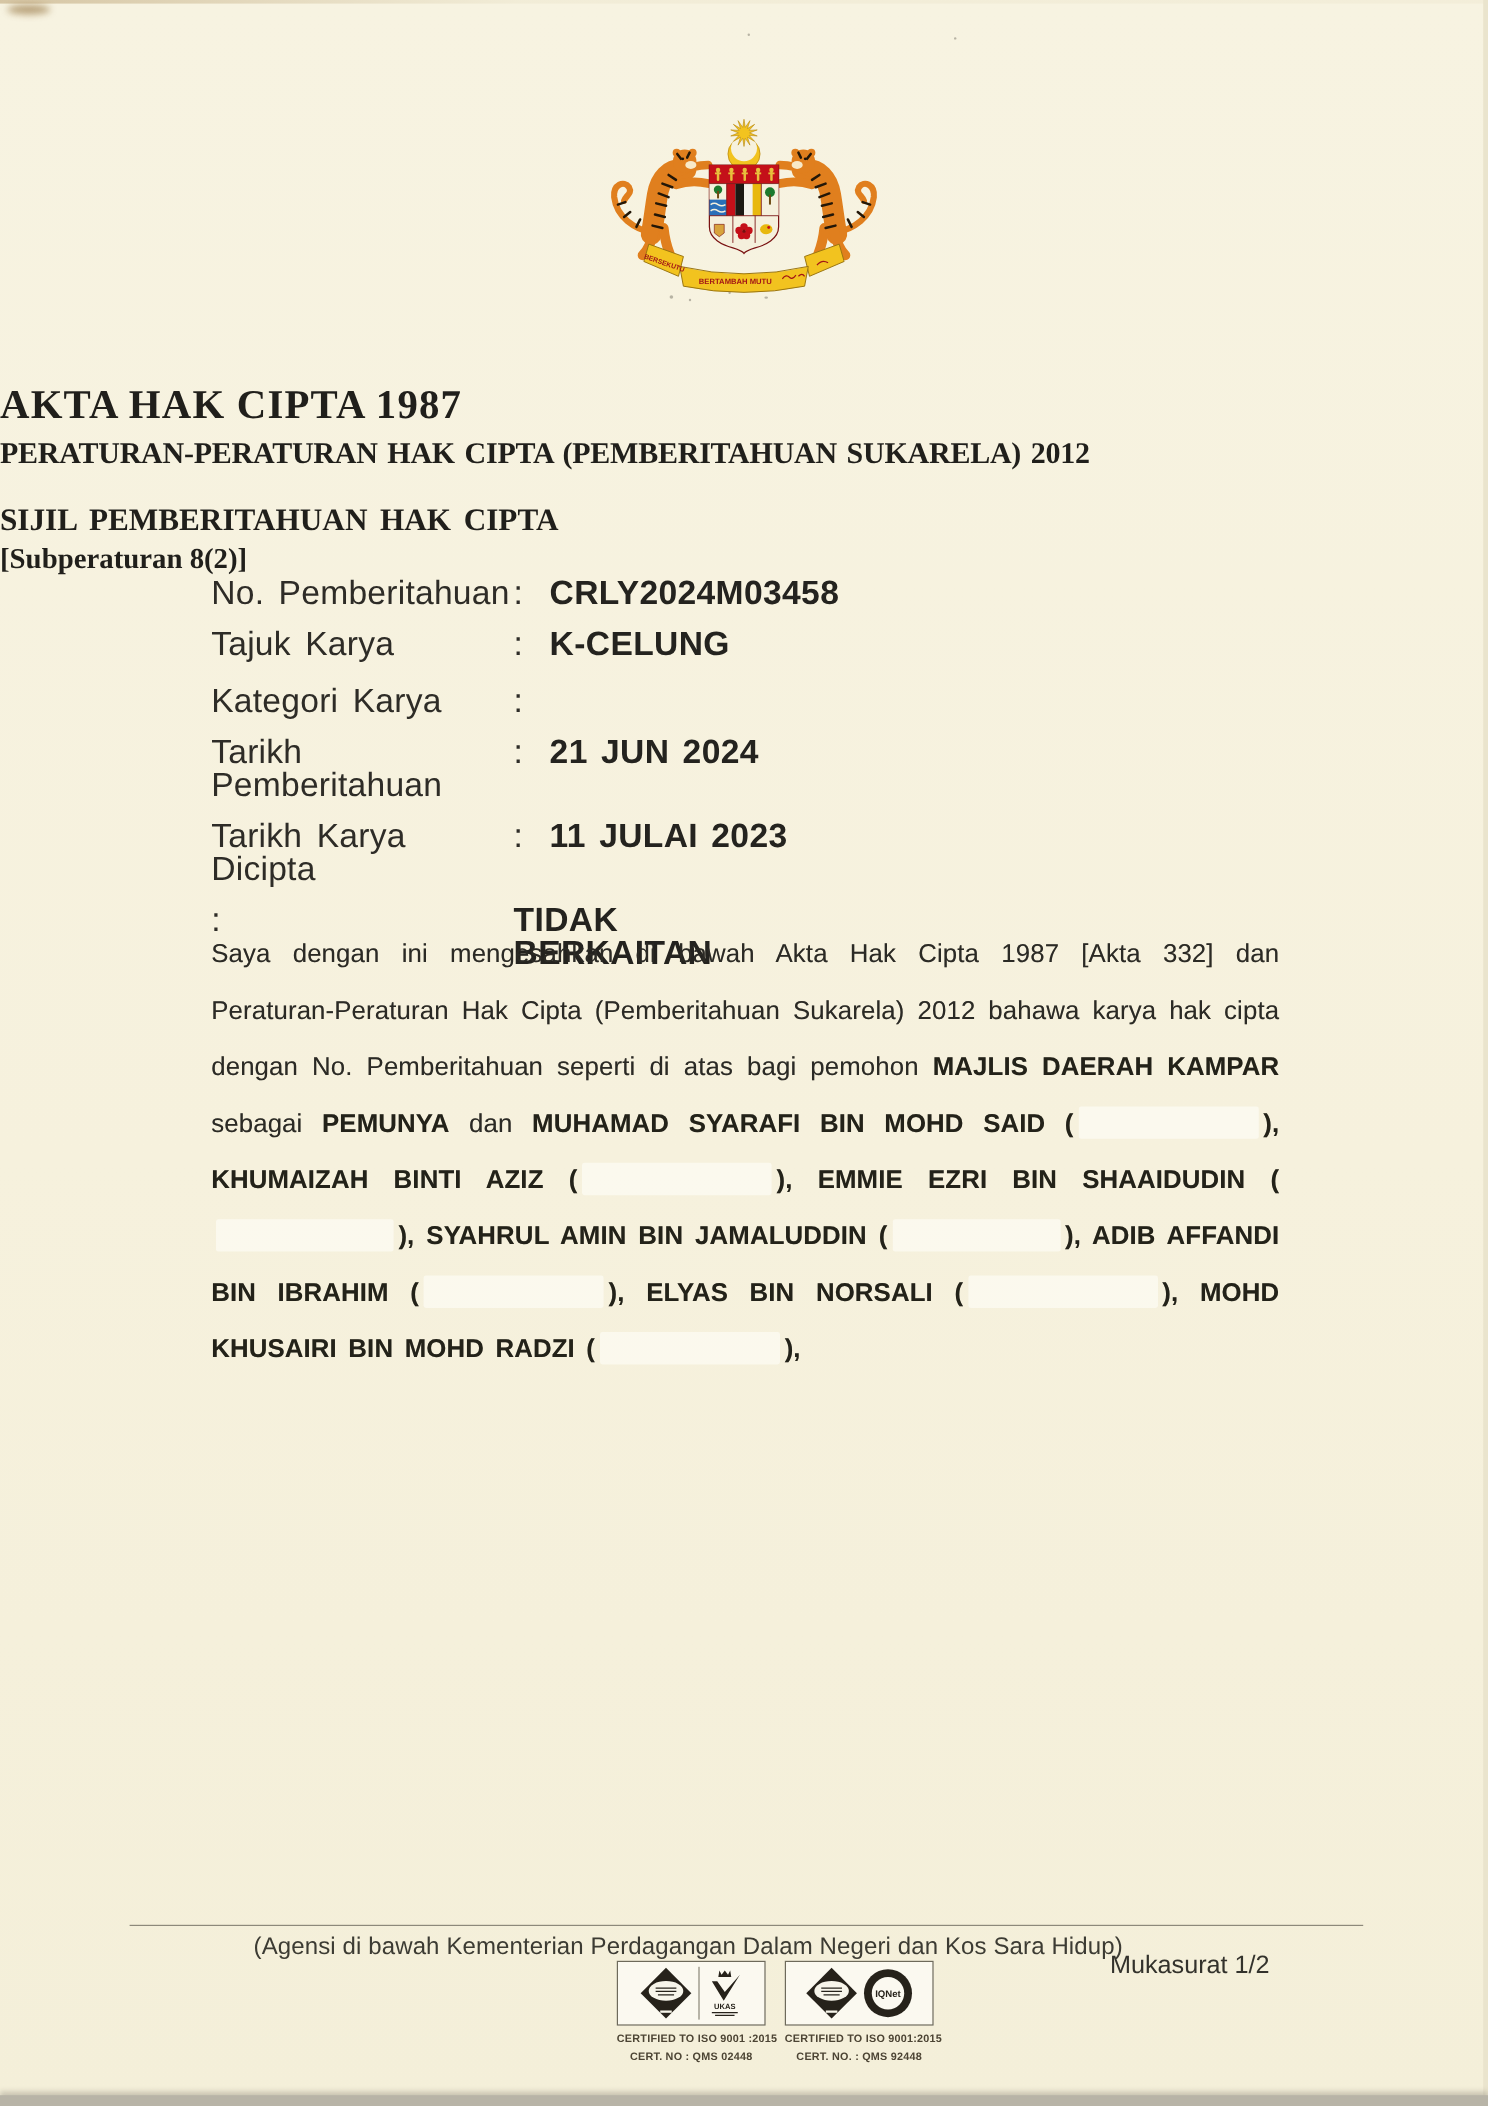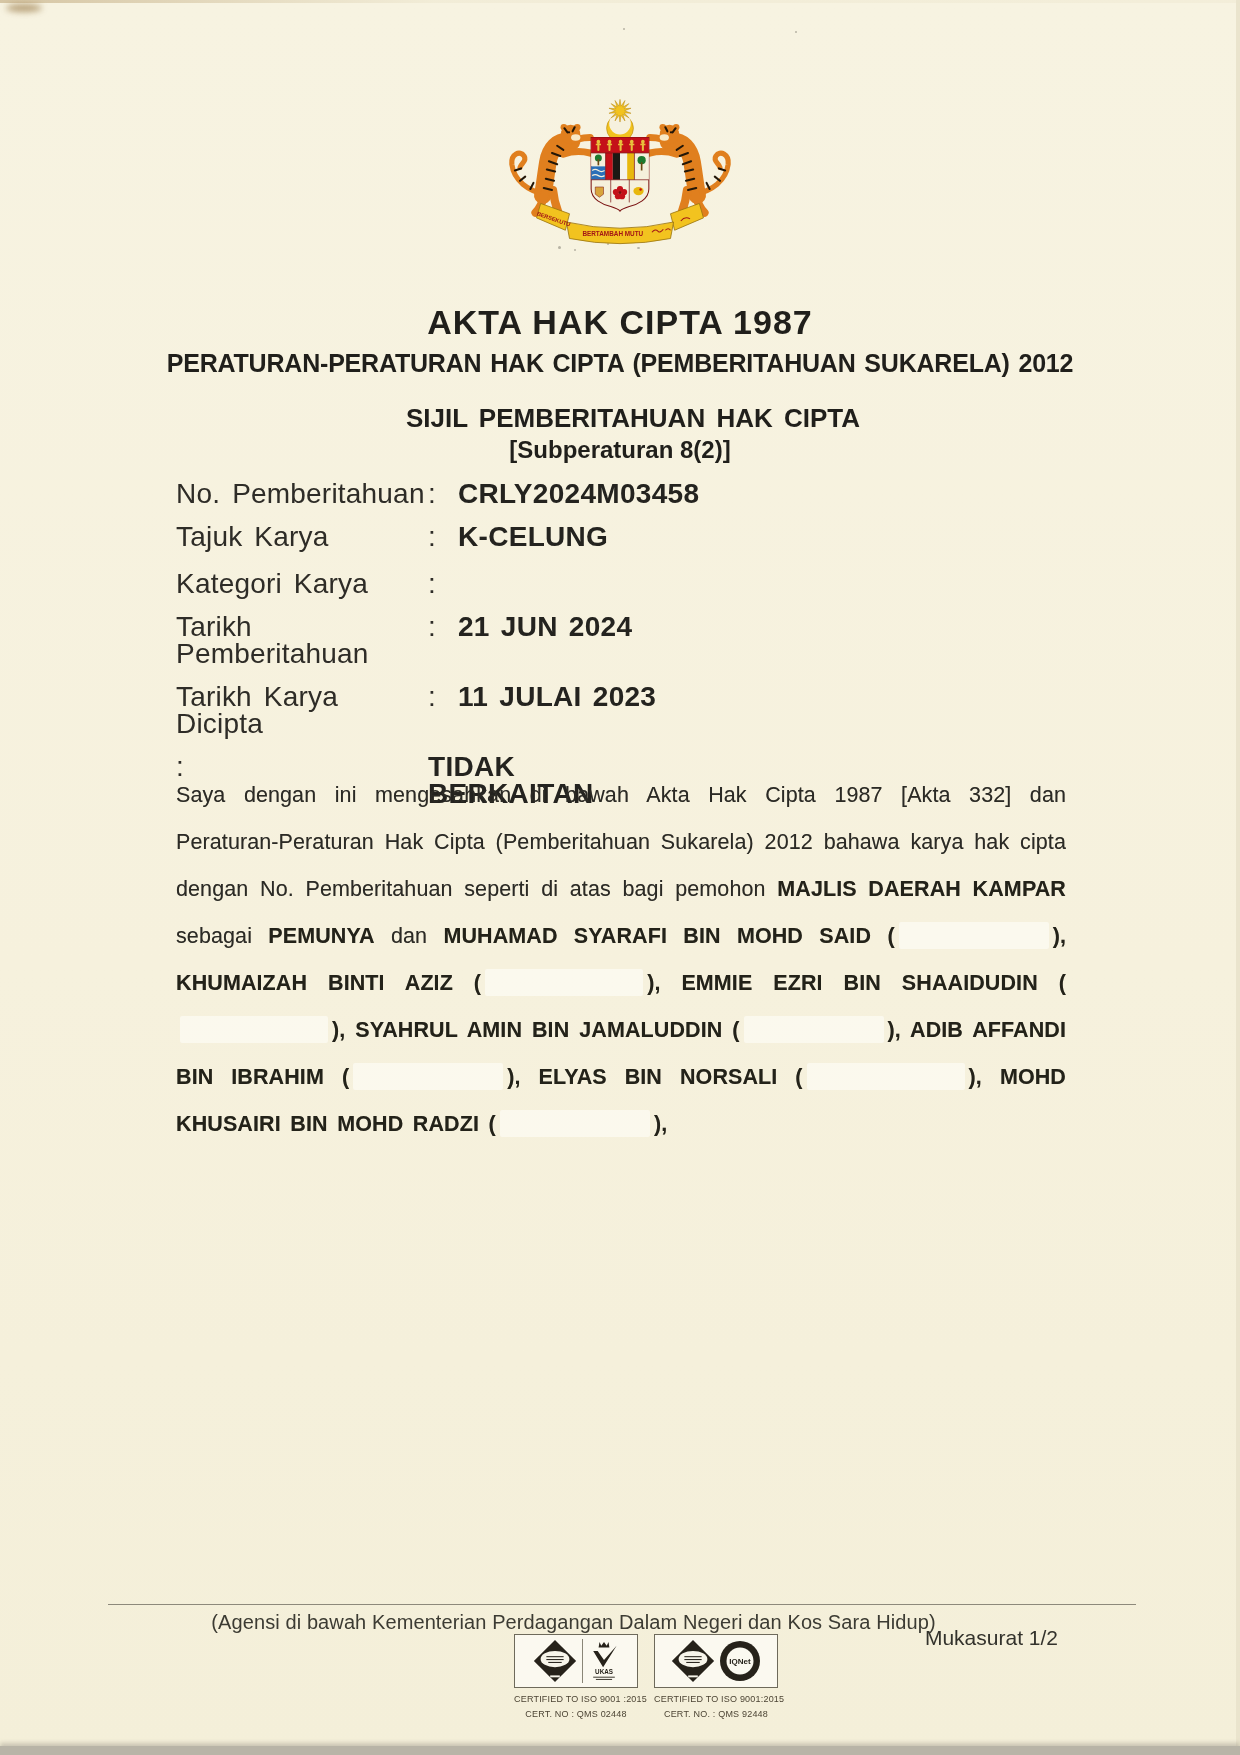--- a/index.html
+++ b/index.html
@@ -17,25 +17,25 @@
                box-shadow:0 -3px 4px rgba(150,146,132,.45);}
   .corner-smudge{position:absolute;top:4px;left:6px;width:36px;height:8px;background:#a88d60;
                  border-radius:50%;filter:blur(3px);opacity:.8;}
   .speck{position:absolute;background:#848072;border-radius:50%;opacity:.55;}
 
   
   .emblem{position:absolute;top:96px;left:50%;transform:translateX(-50%);width:340px;height:150px;}
   .emblem svg{width:100%;height:100%;display:block;}
 
   
-  .title-area{position:absolute;top:303px;left:0;width:100%;text-align:center;color:#201f1b;}
+  .title-area{position:absolute;top:319px;left:0;width:100%;color:#201f1b;font-family:Liberation Serif, serif;}
   .doc-title{font-size:34px;font-weight:700;letter-spacing:1px;line-height:38px;}
   .doc-subtitle{font-size:25px;font-weight:700;letter-spacing:-.2px;word-spacing:2px;
                 margin-top:7px;white-space:nowrap;line-height:30px;}
-  .cert-title{font-size:26px;font-weight:700;word-spacing:4px;margin-top:25px;line-height:30px;padding-left:26px;}
+  .cert-title{font-size:26px;font-weight:700;word-spacing:4px;margin-top:25px;line-height:30px;}
   .cert-sub{font-size:24px;font-weight:700;margin-top:3px;line-height:28px;}
 
   
   .fields{position:absolute;top:480px;left:176px;width:900px;}
   .frow{display:grid;grid-template-columns:252px 30px auto;margin-bottom:16px;
         font-size:28px;line-height:27px;}
   .frow.gap{margin-top:20px;}
   .flabel{word-spacing:4px;letter-spacing:.2px;}
   .fcolon{text-align:left;}
   .fvalue{font-weight:700;color:#24231f;letter-spacing:.3px;word-spacing:3px;}
@@ -53,21 +53,21 @@
   .footer-rule{position:absolute;top:1604px;left:108px;width:1028px;height:0;margin:0;
                border:none;border-top:1.6px solid #8d897b;}
   .agency{position:absolute;top:1611px;left:0;width:1128px;text-align:center;
           font-size:20px;color:#3c3b33;letter-spacing:.1px;padding-left:19px;}
   .logos{position:absolute;top:1634px;left:50%;transform:translateX(calc(-50% + 26px));
          display:flex;gap:16px;}
   .logo-unit{width:124px;text-align:center;}
   .logo-box{height:54px;background:#fbf9f0;border:1.5px solid #6e6a5b;display:flex;
             align-items:center;justify-content:center;padding:3px 10px;}
   .logo-box .divider{width:1px;height:44px;background:#8a8677;margin:0 3px;}
-  .cert-line{font-size:9px;font-weight:400;color:#4c4434;line-height:11px;margin-top:4px;
+  .cert-line{font-size:9px;font-weight:700;color:#4c4434;line-height:11px;margin-top:4px;
              letter-spacing:.2px;white-space:nowrap;}
   .cert-line.first{margin-top:6px;}
 </style>
 </head>
 <body>
 
 <div class="page">
 
   <div class="edge-top"></div>
   <div class="edge-right"></div>

